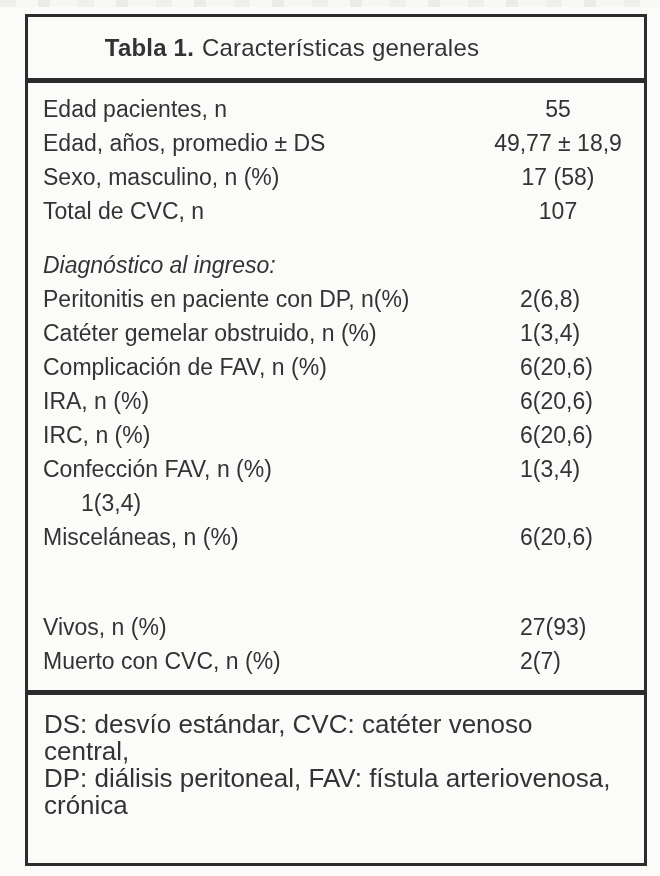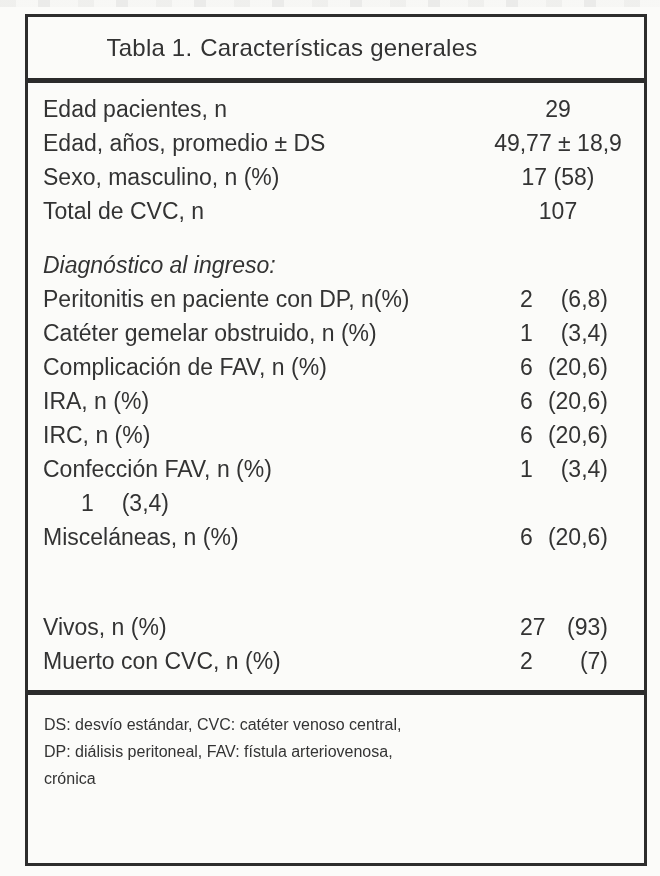--- a/index.html
+++ b/index.html
@@ -30,46 +30,46 @@
   }
   .title-row {
     height: 61px;
     display: flex;
     align-items: center;
     justify-content: center;
     padding-right: 88px;
     font-size: 24px;
     letter-spacing: .2px;
   }
-  .title-bold { font-weight: normal; margin-right: 8px; }
+  .title-bold { font-weight: bold; margin-right: 8px; }
   .rule { height: 5px; background: #2b2b2b; }
   .body {
     padding: 9px 10px 0 15px;
     font-size: 23px;
   }
   .row {
     display: flex;
     justify-content: space-between;
     height: 34px;
     line-height: 34px;
     white-space: nowrap;
   }
   .label { flex: 1 1 auto; overflow: hidden; }
   .val { flex: none; width: 152px; }
   .val.center { text-align: center; }
   .val.pair { display: flex; }
   .pair .num { margin-left: 38px; text-align: left; }
-  .pair .pct { flex: 1; text-align: right; padding-right: 26px; }
+  .pair .pct { flex: 1; text-align: left; padding-right: 26px; }
   .sec-diag { margin-top: 20px; }
   .sec-head { height: 34px; line-height: 34px; font-style: italic; }
   .sec-out { margin-top: 56px; }
   .rule-bottom { margin-top: 12px; }
   .footnote {
     padding: 16px 20px 0 16px;
-    font-size: 16px;
+    font-size: 26px;
     line-height: 27px;
   }
 </style>
 </head>
 <body>
 
 <div class="page">
   <div class="scan-edge"></div>
 
   <div class="box">
@@ -80,21 +80,21 @@
     </div>
 
     <div class="rule"></div>
 
     <div class="body">
 
       <div class="sec">
 
           <div class="row">
             <span class="label">Edad pacientes, n</span>
-            <span class="val center">29</span>
+            <span class="val center">55</span>
           </div>
 
           <div class="row">
             <span class="label">Edad, años, promedio ± DS</span>
             <span class="val center">49,77 ± 18,9</span>
           </div>
 
           <div class="row">
             <span class="label">Sexo, masculino, n (%)</span>
             <span class="val center">17 (58)</span>

